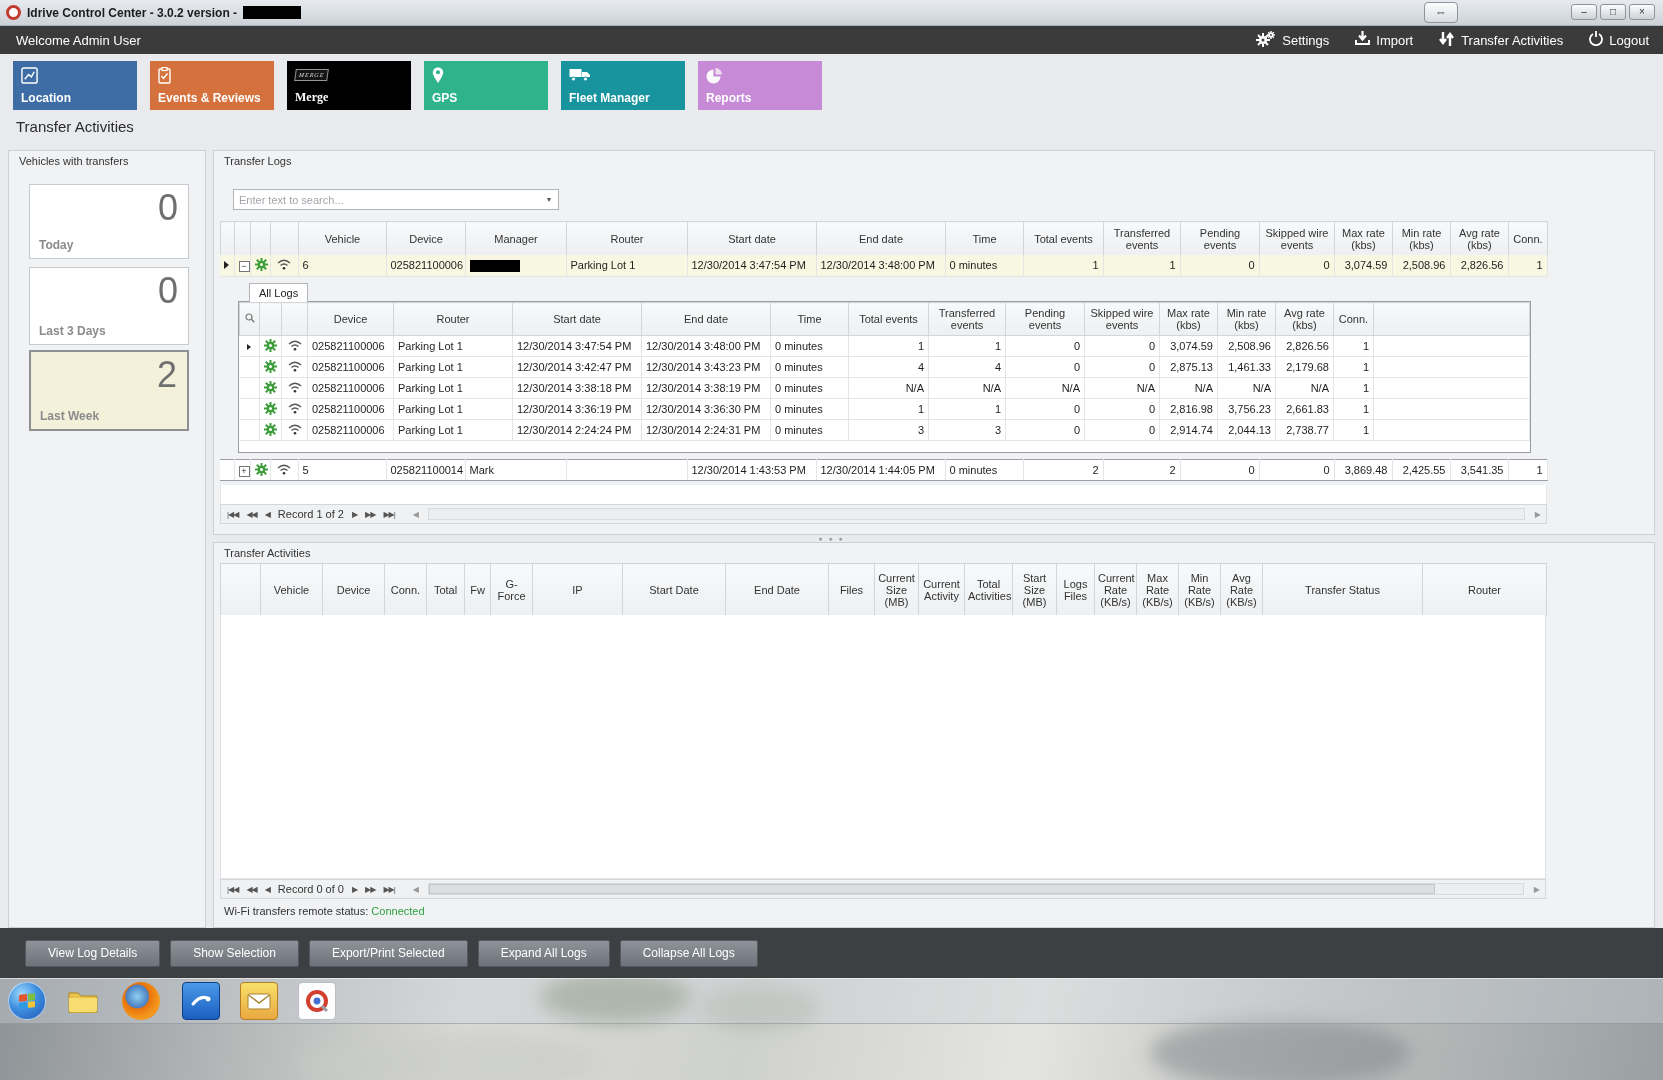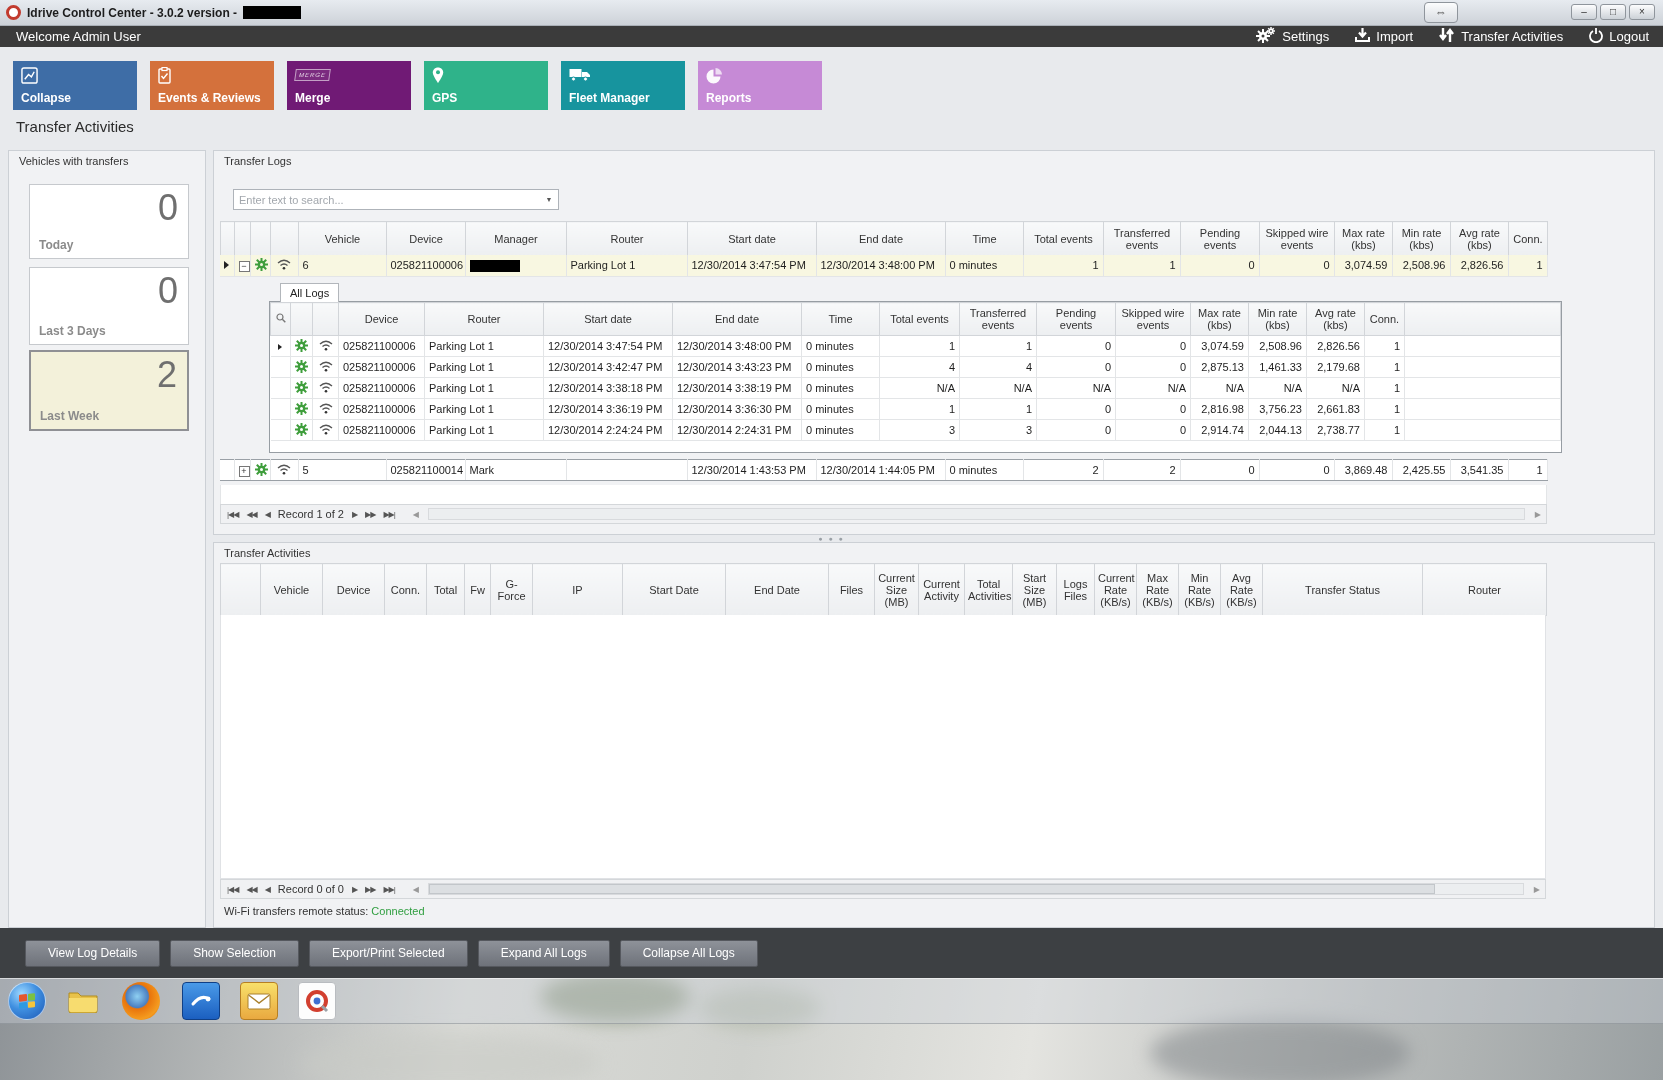--- a/index.html
+++ b/index.html
@@ -12,21 +12,21 @@
     display:flex; align-items:center; padding-left:6px; }
   .appicon { width:15px; height:15px; border-radius:50%; border:3px solid #c23b2e; background:#fff; margin-right:6px; }
   .titletext { font-size:12px; font-weight:bold; color:#1c1c1c; }
   .redact { display:inline-block; background:#000; vertical-align:middle; }
   .tv-btn { left:1424px; top:2px; width:34px; height:21px; background:linear-gradient(#fcfdfe,#d8dce1);
     border:1px solid #8f959c; border-radius:4px; text-align:center; font-size:12px; color:#444; line-height:19px; }
   .winbtns { right:8px; top:4px; display:flex; gap:3px; }
   .winbtn { width:26px; height:16px; background:linear-gradient(#fdfdfe,#ccd1d7); border:1px solid #8f959c;
     border-radius:3px; font-size:10px; line-height:14px; text-align:center; color:#333; }
 
-  .topbar { left:0; top:26px; width:1663px; height:21px; background:#3b3b3b; color:#fff;
+  .topbar { left:0; top:26px; width:1663px; height:28px; background:#3b3b3b; color:#fff;
     display:flex; align-items:center; font-size:13px; }
   .welcome { margin-left:16px; }
   .topbar-actions { margin-left:auto; display:flex; align-items:center; gap:26px; margin-right:14px; }
   .topaction { display:flex; align-items:center; gap:6px; cursor:pointer; }
 
   
   .navrow { left:0; top:56px; width:1663px; height:58px; }
   .tile { position:absolute; top:5px; width:124px; height:49px; color:#fff; }
   .tile .ticon { position:absolute; left:8px; top:5px; height:18px; display:flex; align-items:center; }
   .tile .tlabel { position:absolute; left:8px; bottom:5px; font-size:12px; font-weight:bold; }
@@ -161,33 +161,33 @@
 </div>
 
 <div class="abs navrow">
   <div class="tile" style="left:13px;background:#3e6da6;">
     <span class="ticon">
         <svg width="17" height="17" viewBox="0 0 18 18">
           <rect x="1" y="1" width="16" height="16" rx="2" fill="none" stroke="#fff" stroke-width="1.5"></rect>
           <polyline points="4,13 8,8 11,10.5 14,5" fill="none" stroke="#fff" stroke-width="1.5"></polyline>
         </svg>
       </span>
-    <span class="tlabel">Collapse</span>
+    <span class="tlabel">Location</span>
   </div>
   <div class="tile" style="left:150px;background:#d4713c;">
     <span class="ticon">
         <svg width="13" height="17" viewBox="0 0 13 17">
           <rect x="1" y="2" width="11" height="14" rx="1" fill="none" stroke="#fff" stroke-width="1.4"></rect>
           <rect x="4" y="0.5" width="5" height="3" fill="#d4713c" stroke="#fff" stroke-width="1.2"></rect>
           <polyline points="3.5,9 5.5,11.5 9.5,6.5" fill="none" stroke="#fff" stroke-width="1.4"></polyline>
         </svg>
       </span>
     <span class="tlabel">Events &amp; Reviews</span>
   </div>
-  <div class="tile" style="left:287px;background:#701a75;">
+  <div class="tile" style="left:287px;background:#000000;font-family:Liberation Serif, serif;">
     <span class="ticon">
         <span class="merge-chip">MERGE</span>
       </span>
     <span class="tlabel">Merge</span>
   </div>
   <div class="tile" style="left:424px;background:#2fb38a;">
     <span class="ticon">
         <svg width="12" height="17" viewBox="0 0 12 17">
           <path d="M6 0.5 C2.9 0.5 0.8 2.8 0.8 5.5 C0.8 9 6 16 6 16 C6 16 11.2 9 11.2 5.5 C11.2 2.8 9.1 0.5 6 0.5 Z" fill="#fff"></path>
           <circle cx="6" cy="5.3" r="2" fill="#2fb38a"></circle>
@@ -343,21 +343,21 @@
       <td class="num">0</td>
       <td class="num">0</td>
       <td class="num">3,074.59</td>
       <td class="num">2,508.96</td>
       <td class="num">2,826.56</td>
       <td class="num">1</td>
     </tr>
   </tbody>
     </table>
 
-  <div class="subwrap" style="left:55px;top:150px;width:1293px;height:152px;">
+  <div class="subwrap" style="left:24px;top:150px;width:1293px;height:152px;">
     <div class="subtab">All Logs</div>
     <table class="g" style="width:1291px;">
       <colgroup>
           <col style="width:20px">
           <col style="width:22px">
           <col style="width:26px">
           <col style="width:86px">
           <col style="width:119px">
           <col style="width:129px">
           <col style="width:129px">

